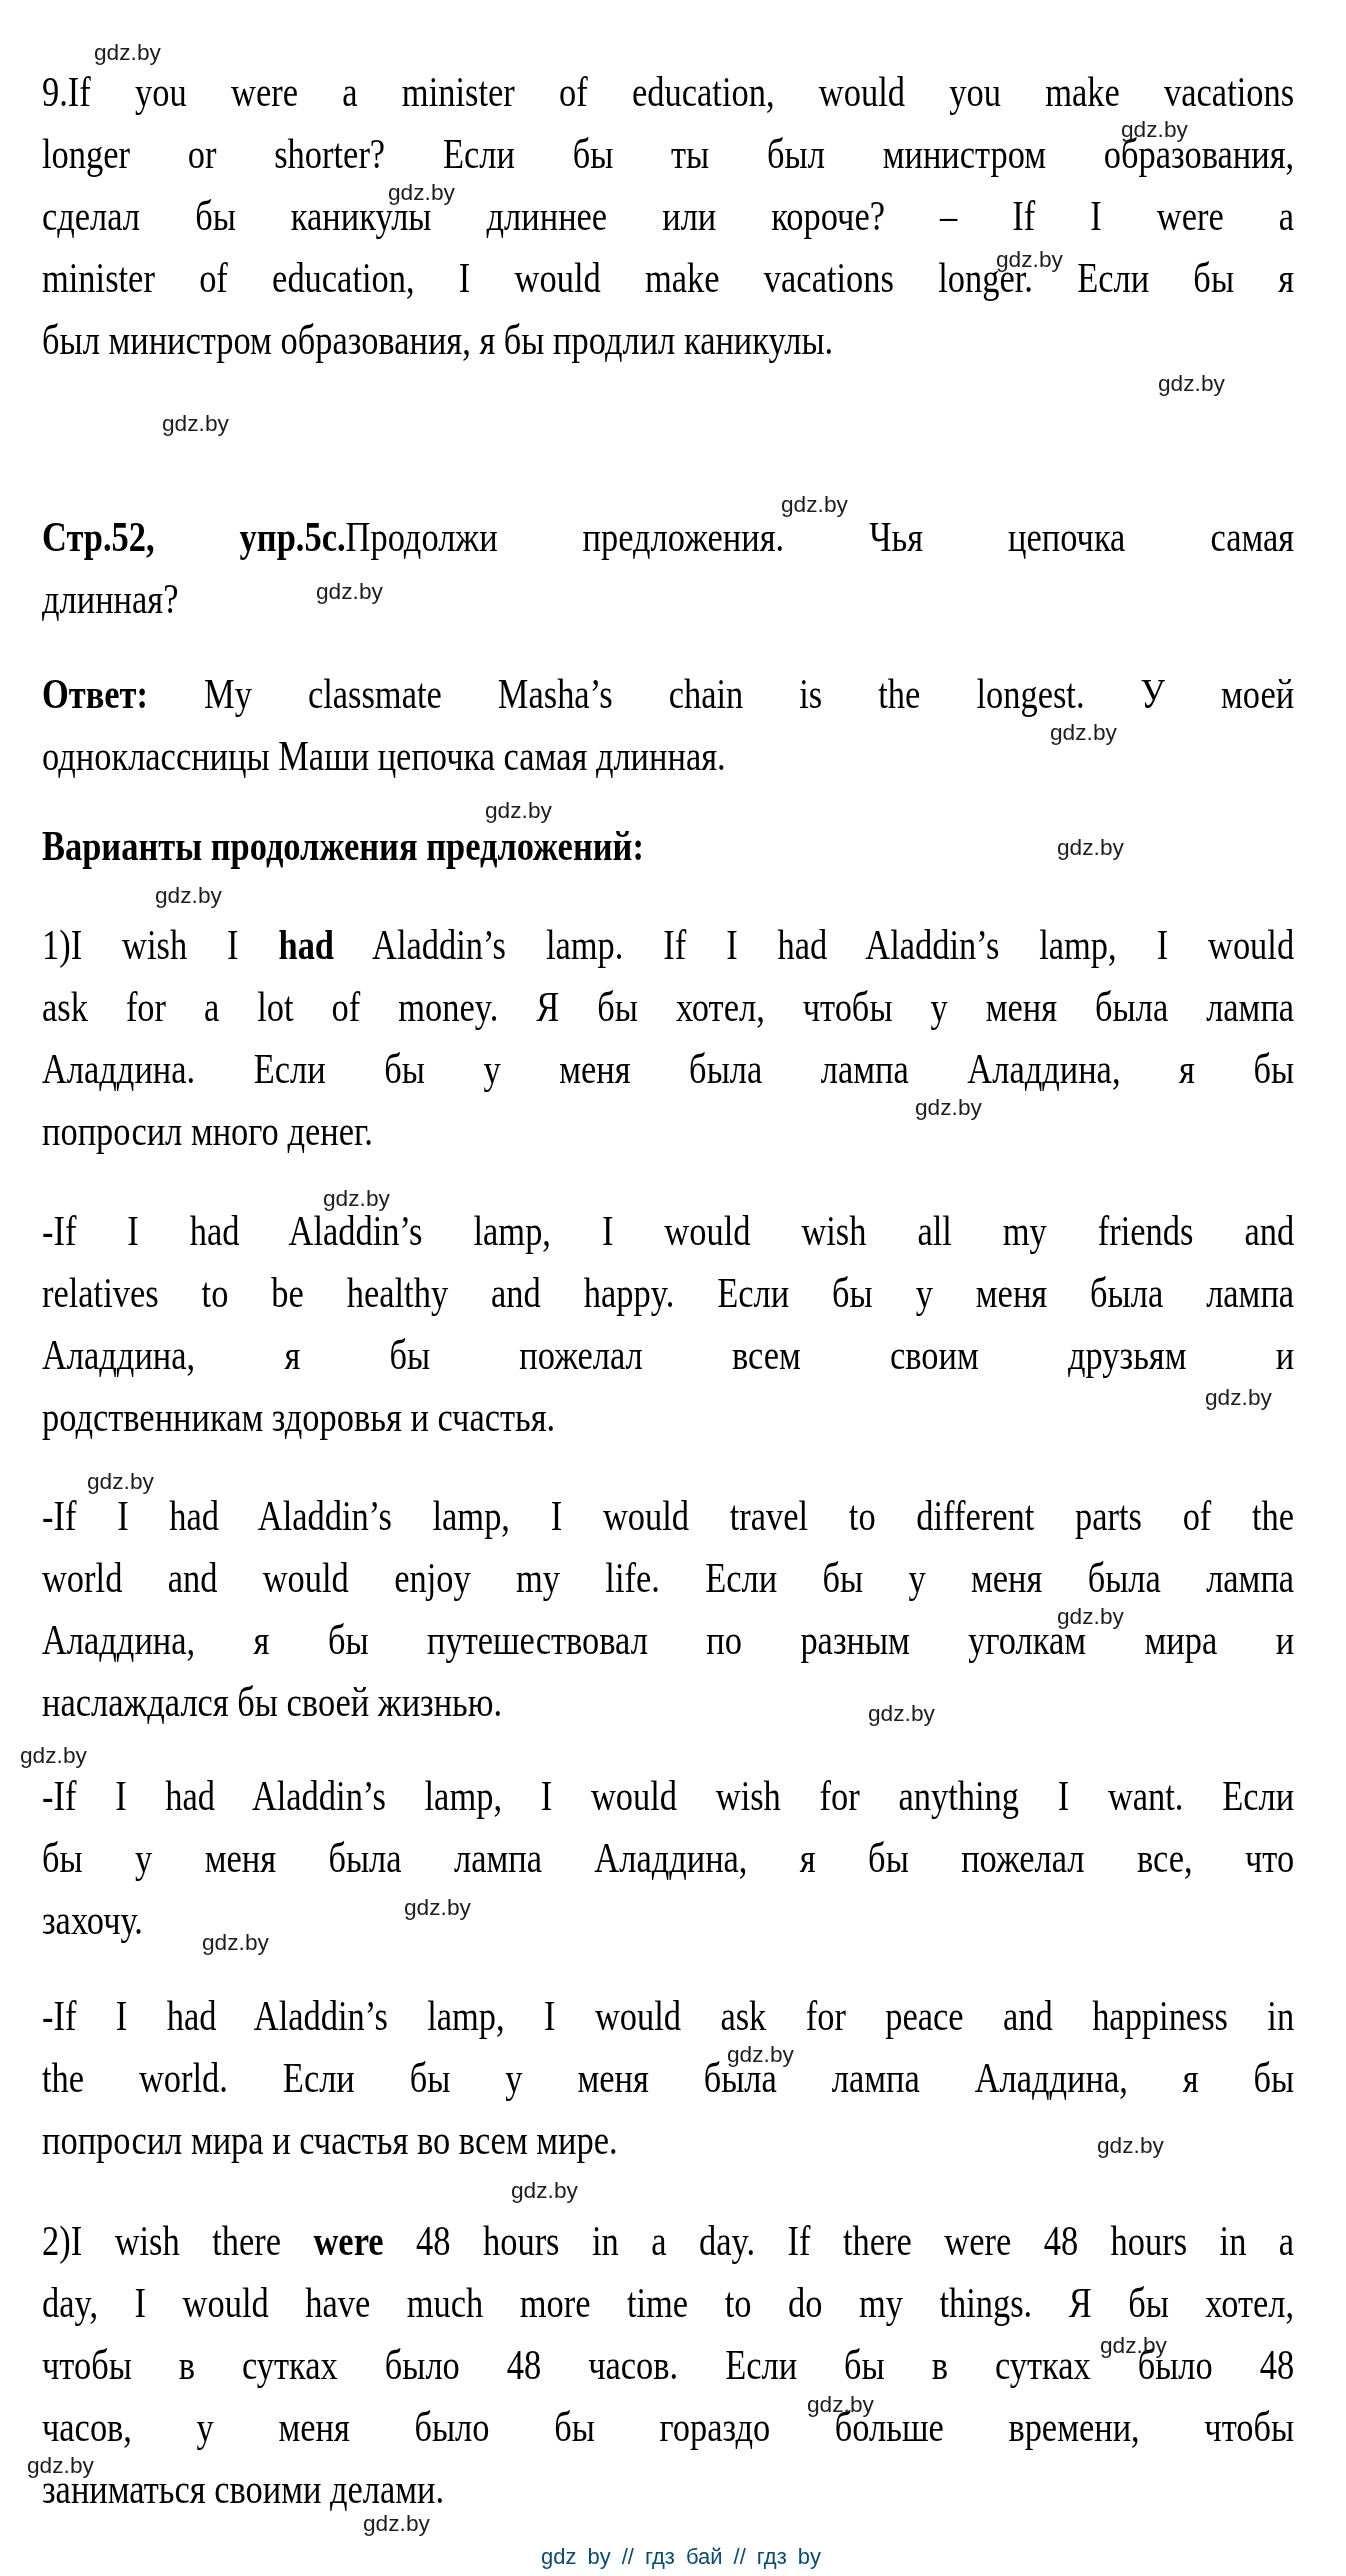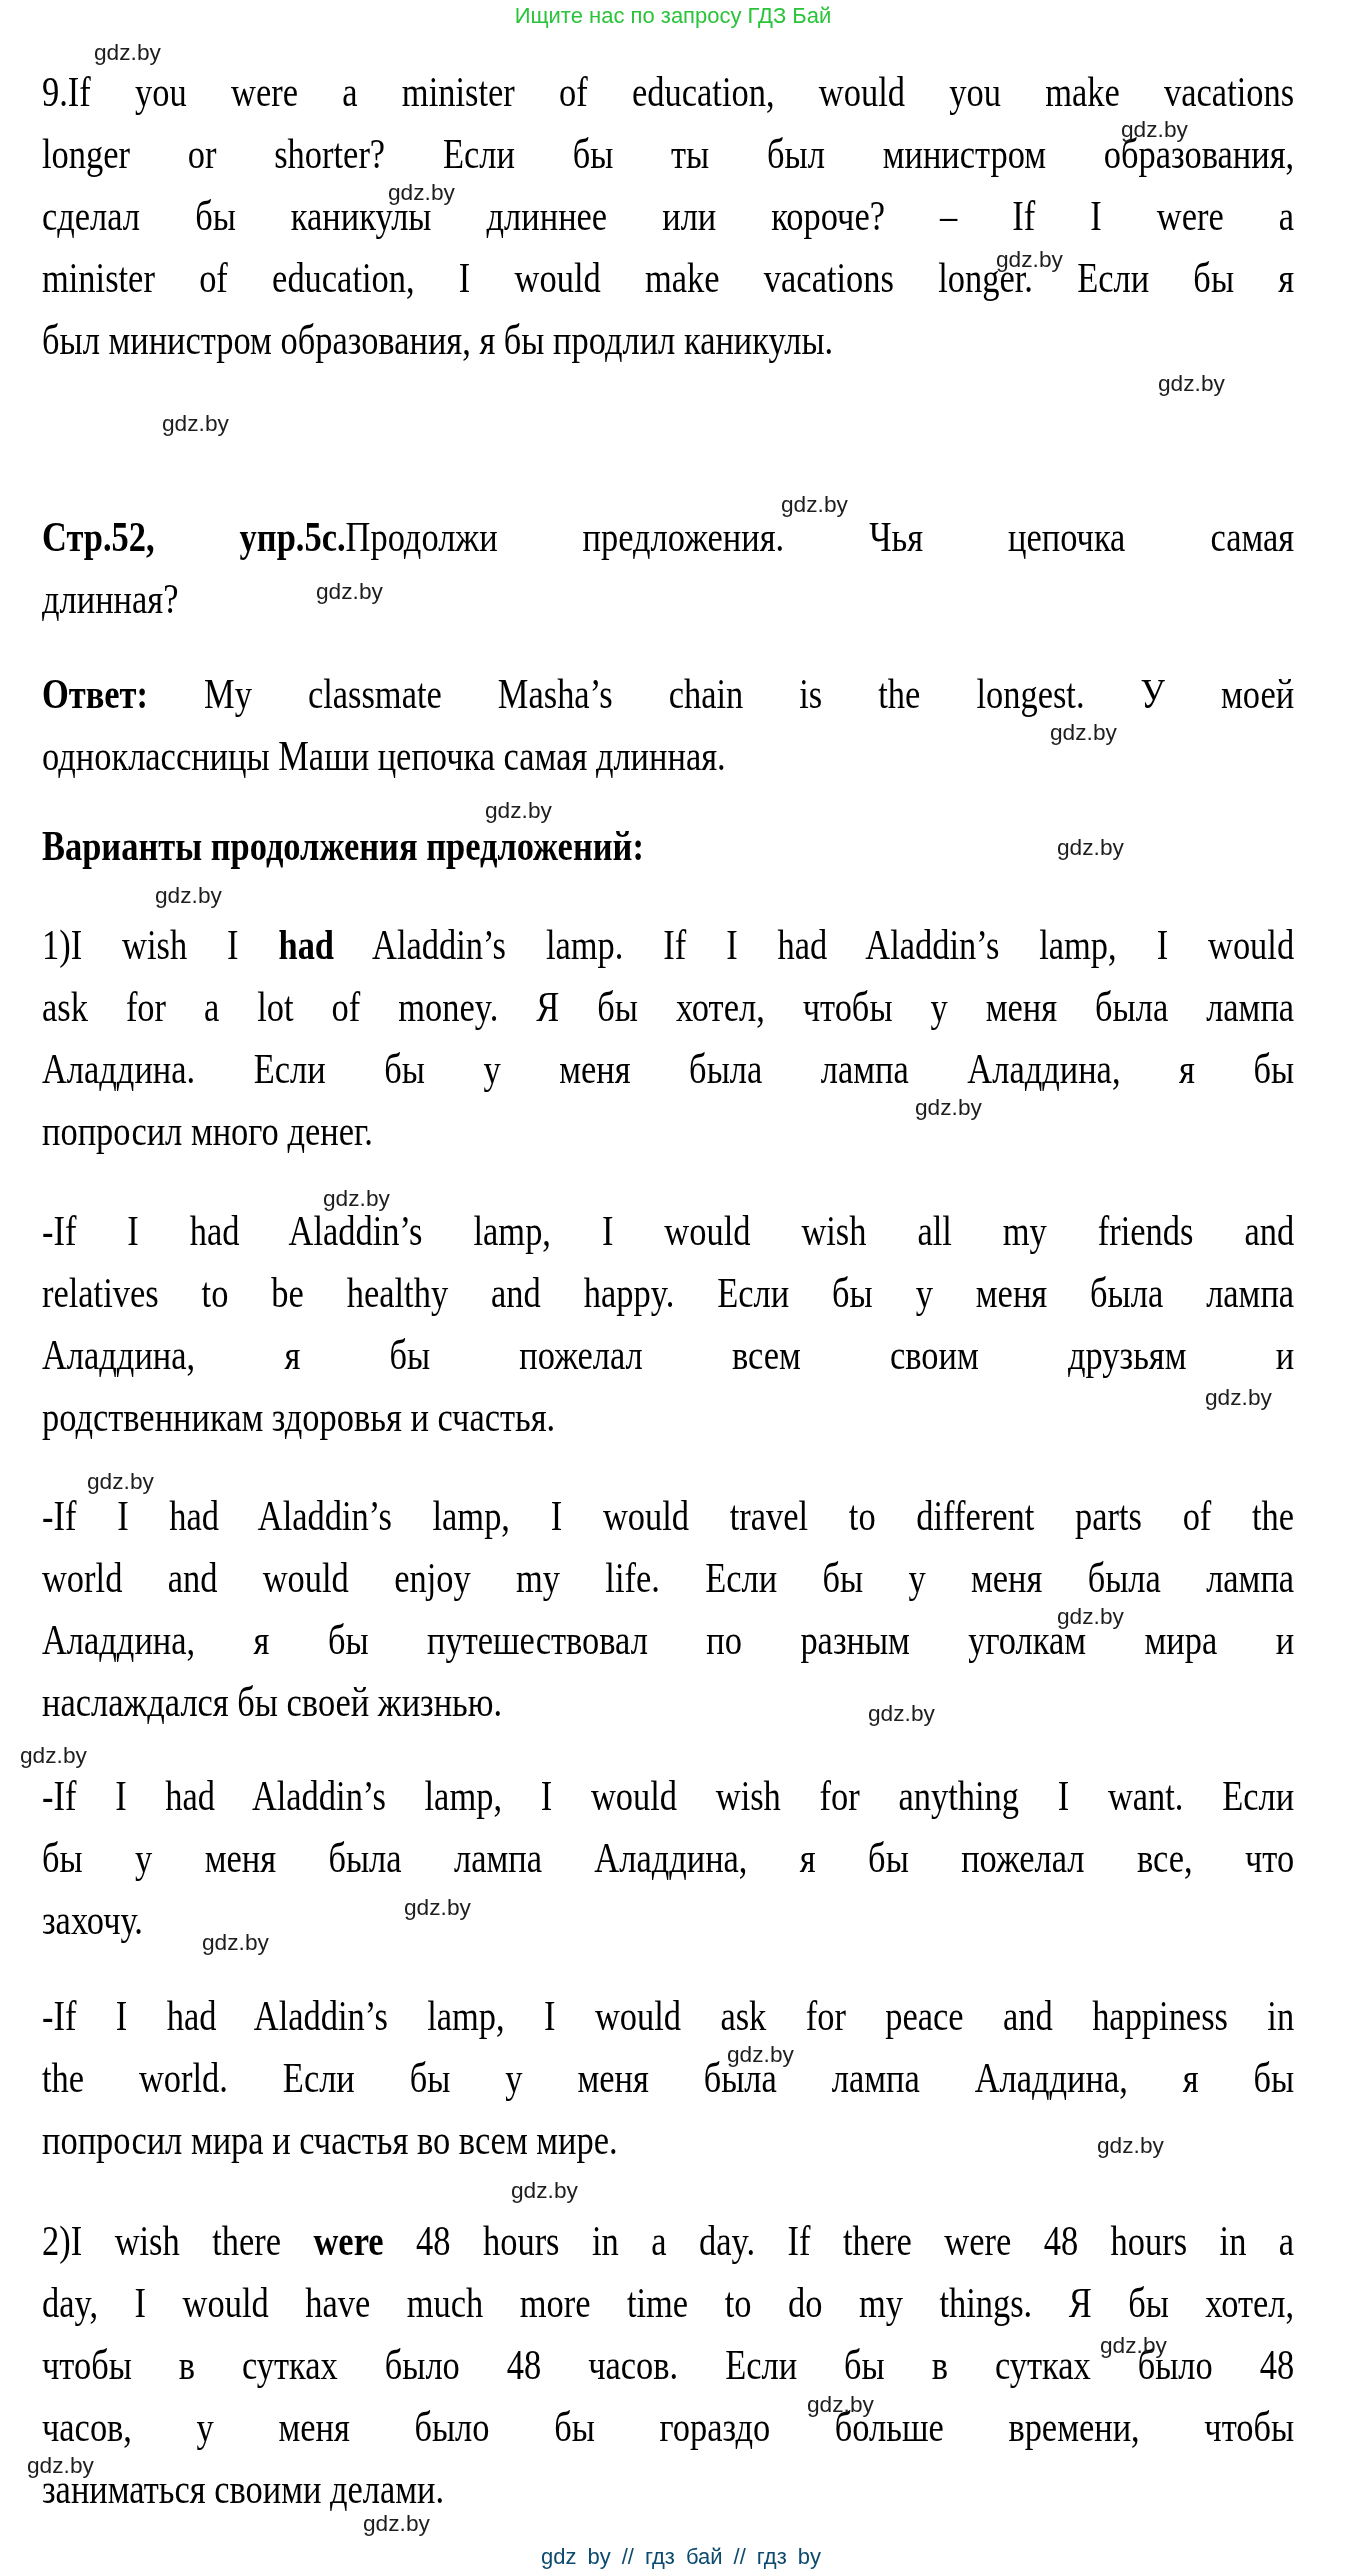--- a/index.html
+++ b/index.html
@@ -47,21 +47,20 @@
     font-family:"Liberation Sans","DejaVu Sans",sans-serif;
     font-size:22px;line-height:24px;
     word-spacing:4.9px;
   }
 </style>
 </head>
 <body>
 
 <div id="page">
 
-  <div id="promo-header" style="color: rgb(43, 195, 58);">Ищите нас по запросу ГДЗ Бай</div>
 
   <div class="tblock" style="top:61px">
       <div class="jline"><span>9.If you were a minister of education, would you make vacations</span></div>
       <div class="jline"><span>longer or shorter? Если бы ты был министром образования,</span></div>
       <div class="jline"><span>сделал бы каникулы длиннее или короче? – If I were a</span></div>
       <div class="jline"><span>minister of education, I would make vacations longer. Если бы я</span></div>
       <div class="jline lastline"><span>был министром образования, я бы продлил каникулы.</span></div>
     </div>
 
   <div class="tblock" style="top:506px">

